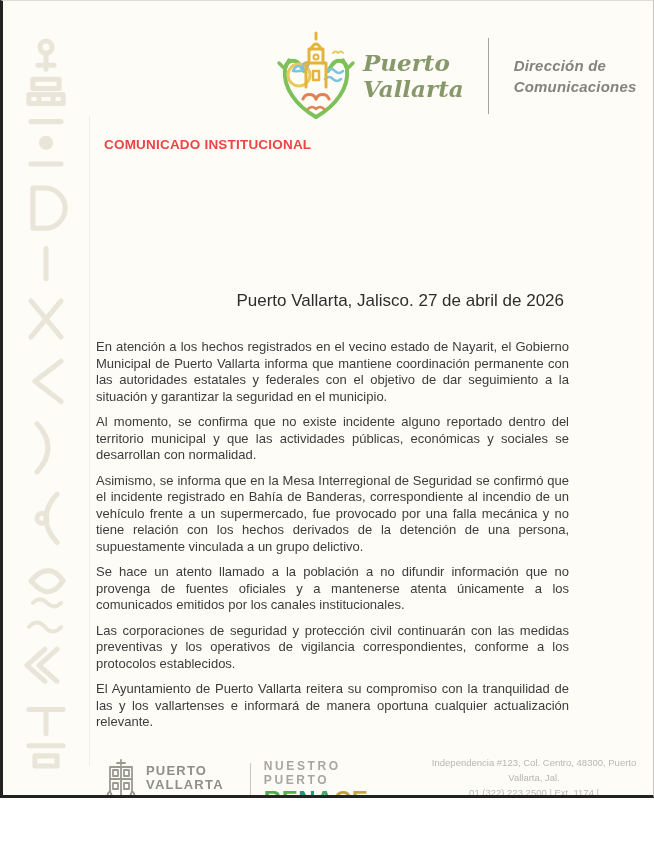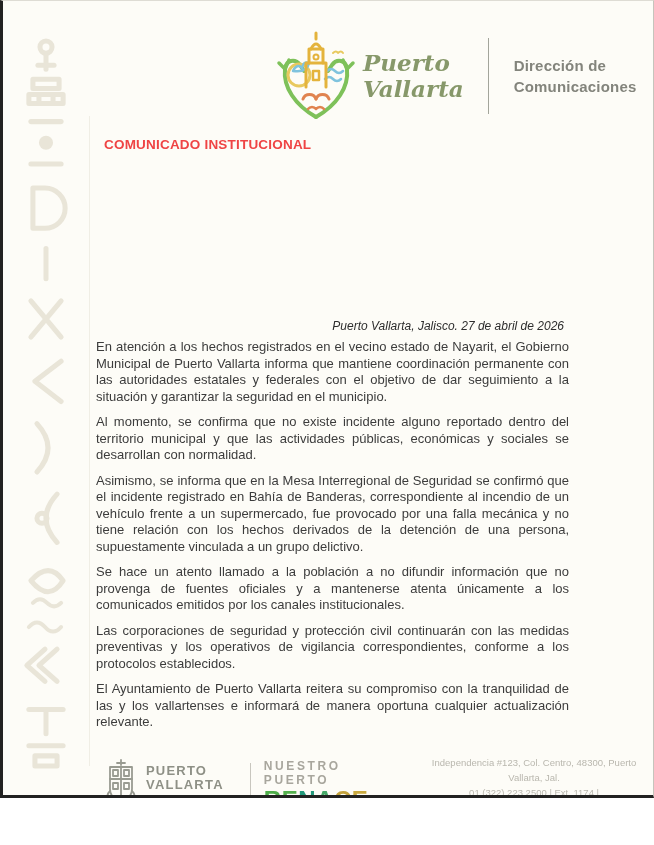--- a/index.html
+++ b/index.html
@@ -32,35 +32,36 @@
     line-height: 26px;
     color: #87986a;
   }
   .header-divider { width: 1px; height: 76px; background: #a3a59b; margin-left: 24px; margin-right: 25px; }
   .dept {
     font-weight: bold;
     font-size: 15px;
     line-height: 21px;
     color: #83847c;
     letter-spacing: 0.2px;
+    font-style: italic;
   }
 
   .kicker {
     position: absolute; left: 93px; top: 136px;
     font-weight: bold; font-size: 13.5px; color: #ef4444; letter-spacing: 0.2px; margin-left: 8px;
   }
 
   .title {
     position: absolute; left: 92px; top: 203px; width: 472px;
     text-align: center; font-weight: bold; font-size: 15.5px; line-height: 21px; color: #222222;
   }
 
   .dateline {
     position: absolute; right: 89px; top: 290px;
-    font-style: italic; font-size: 12px; color: #2d2d2d; margin-top: 28px;
+    font-size: 17px; color: #2d2d2d;
   }
 
   .body-text {
     position: absolute; left: 93px; top: 338px; width: 473px;
     font-size: 13px; line-height: 16.5px; color: #3c3c3c; text-align: justify;
   }
   .body-text p { margin: 0 0 9px 0; }
 
   
   .footer { position: absolute; left: 100px; top: 754px; display: flex; align-items: center; }

